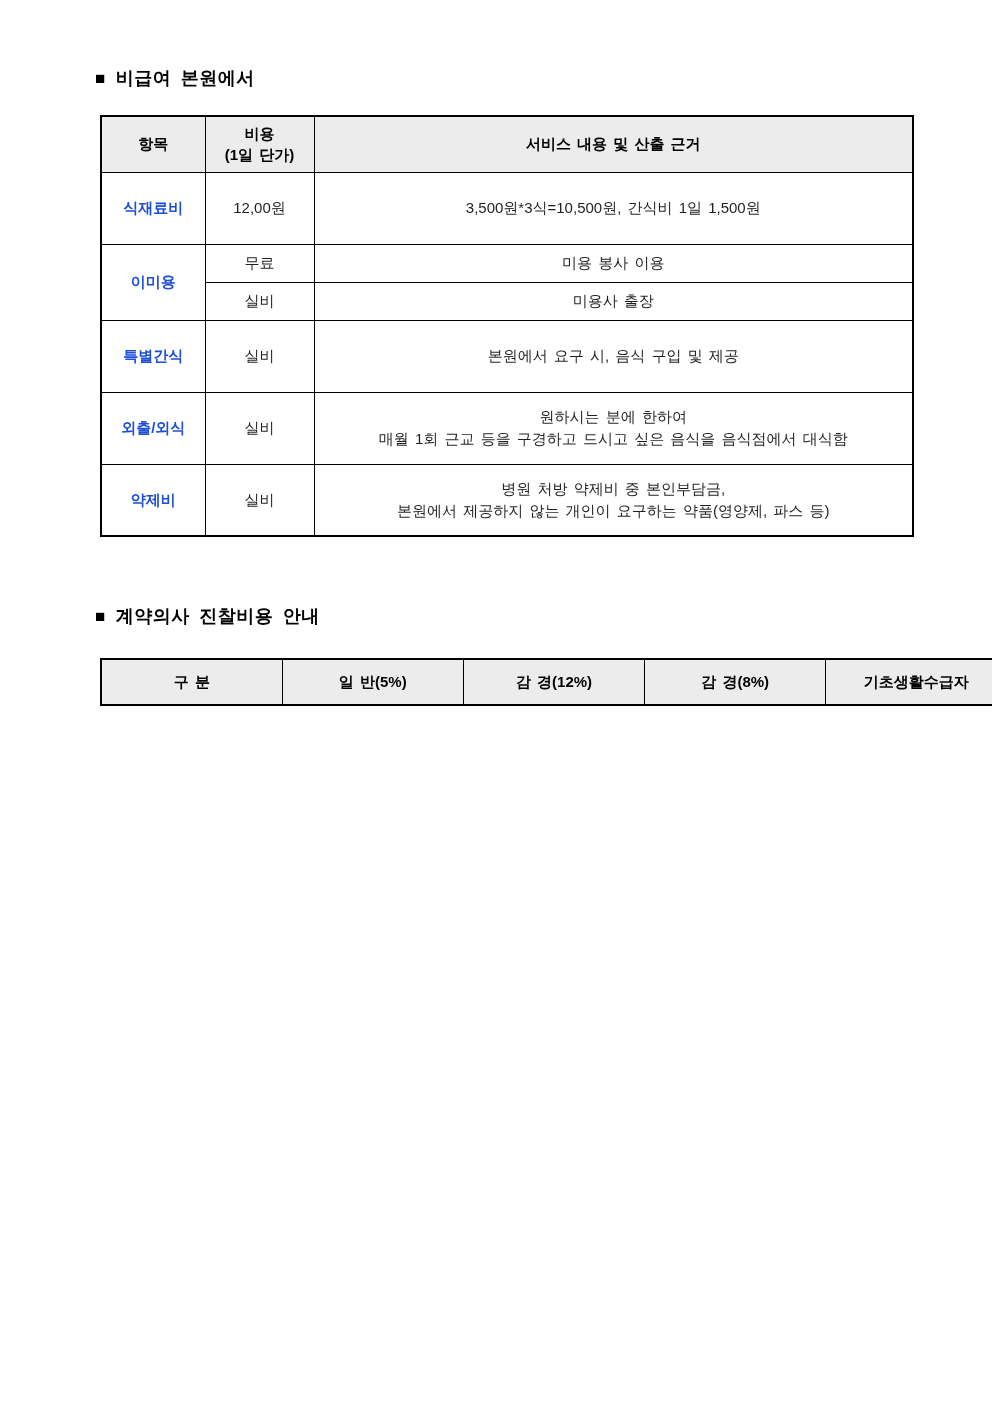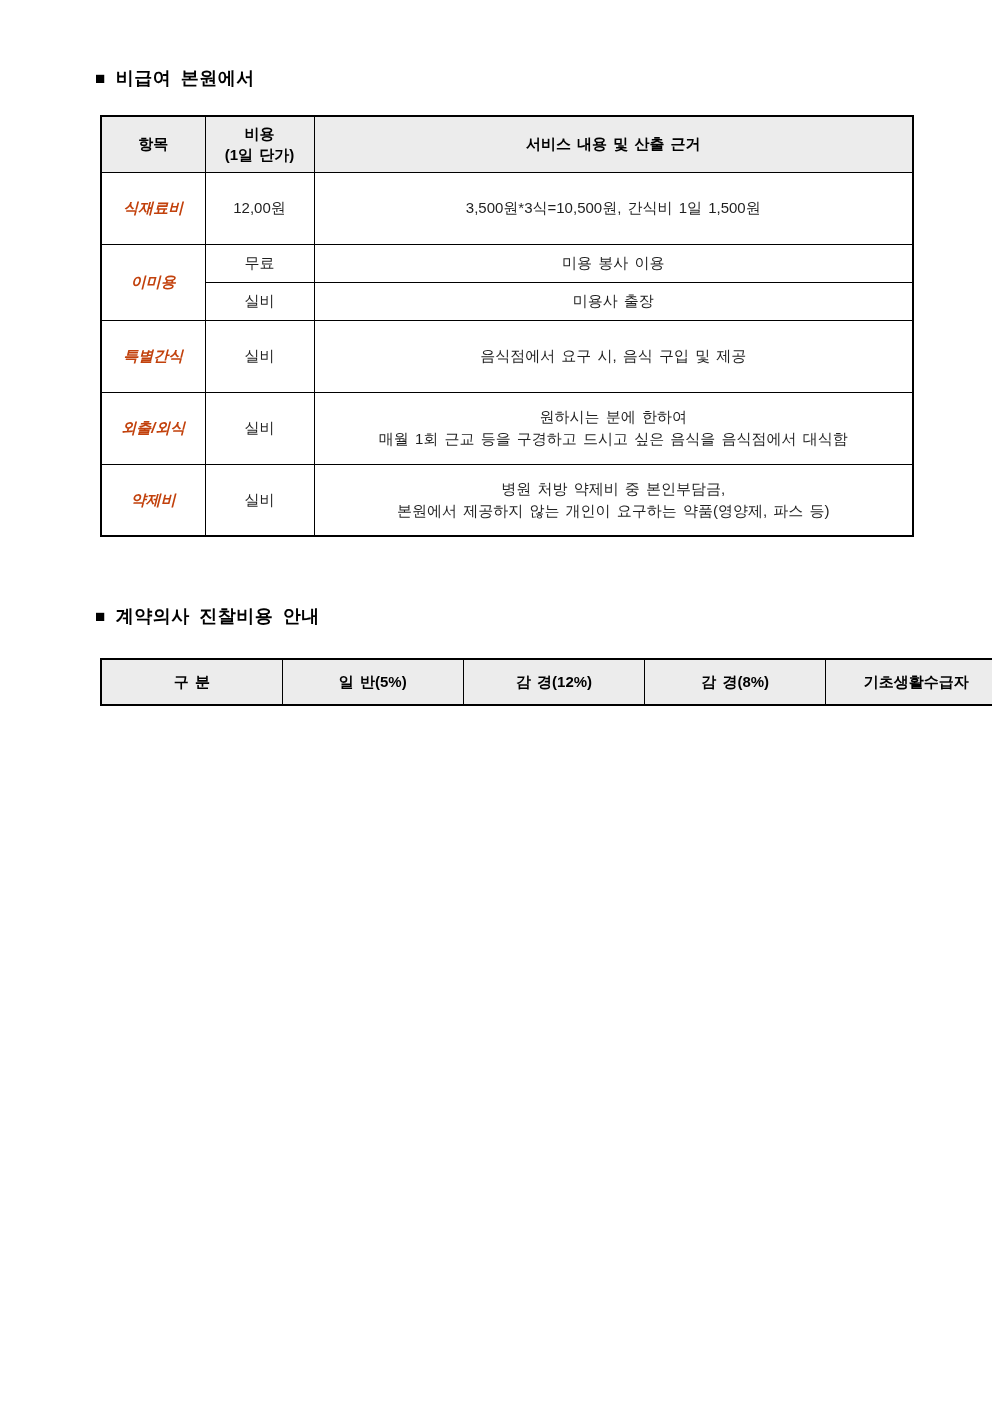--- a/index.html
+++ b/index.html
@@ -54,21 +54,21 @@
     white-space: pre-line;
     line-height: 1.45;
     word-spacing: 2px;
     padding: 2px 4px;
   }
   th {
     background: #ececec;
     font-weight: bold;
     color: #000000;
   }
-  .item-cell { font-weight: bold; color: #c2410c; font-style: italic; }
+  .item-cell { font-weight: bold; color: #1d4ed8; }
 
   
   #table-noncovered col.c-item { width: 104px; }
   #table-noncovered col.c-cost { width: 109px; }
   #table-noncovered col.c-desc { width: 599px; }
   #table-noncovered tr.h-head  { height: 56px; }
   #table-noncovered tr.h-tall  { height: 72px; }
   #table-noncovered tr.h-short { height: 38px; }
 
   
@@ -108,21 +108,21 @@
         <td>무료</td>
         <td>미용 봉사 이용</td>
       </tr>
       <tr class="h-short">
         <td>실비</td>
         <td>미용사 출장</td>
       </tr>
       <tr class="h-tall">
         <td class="item-cell">특별간식</td>
         <td>실비</td>
-        <td>음식점에서 요구 시, 음식 구입 및 제공</td>
+        <td>본원에서 요구 시, 음식 구입 및 제공</td>
       </tr>
       <tr class="h-tall">
         <td class="item-cell">외출/외식</td>
         <td>실비</td>
         <td>원하시는 분에 한하여
 매월 1회 근교 등을 구경하고 드시고 싶은 음식을 음식점에서 대식함</td>
       </tr>
       <tr class="h-tall">
         <td class="item-cell">약제비</td>
         <td>실비</td>

